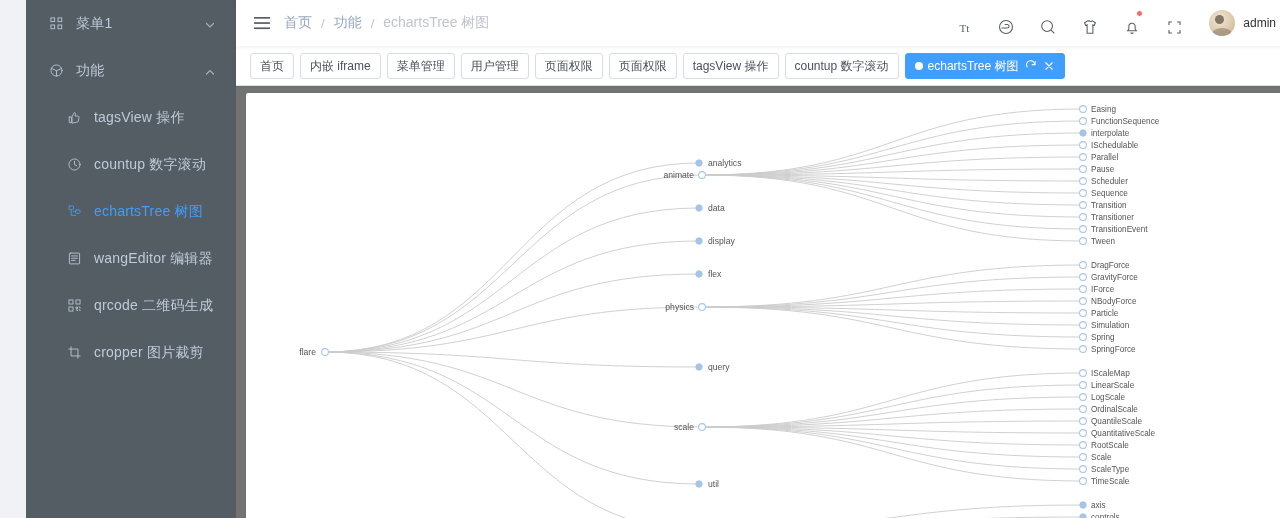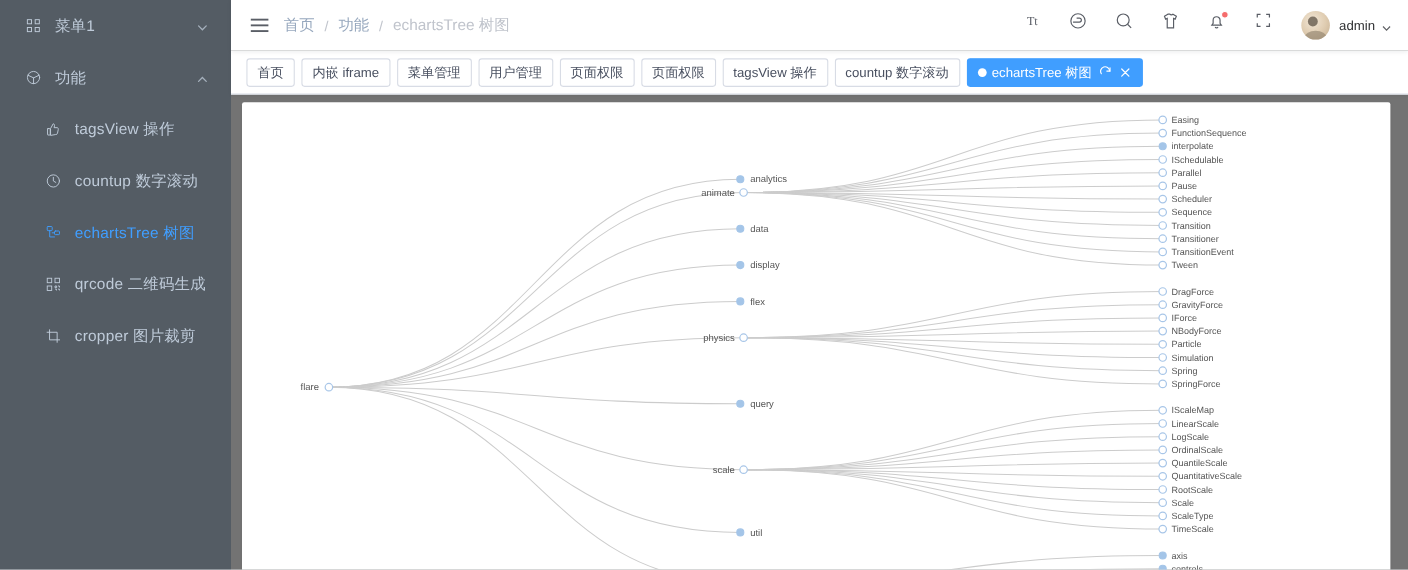--- a/index.html
+++ b/index.html
@@ -3,21 +3,21 @@
 <meta charset="utf-8">
 <style>
   * { box-sizing: border-box; margin: 0; padding: 0; }
   html, body { width: 1280px; height: 518px; overflow: hidden; }
   body {
     font-family: "Liberation Sans", "DejaVu Sans", sans-serif;
     background: #f0f2f5;
     font-size: 14px;
     color: #303133;
   }
-  #app { display: flex; width: 1280px; height: 518px; }
+  #app { display: flex; width: 1280px; height: 518px; padding-left: 26px; }
 
   
   .sidebar {
     width: 210px;
     min-width: 210px;
     height: 518px;
     background: #545c64;
     overflow: hidden;
     position: relative;
   }
@@ -66,21 +66,21 @@
   .breadcrumb { display: flex; align-items: center; font-size: 14px; }
   .bc-item { color: #97a8be; font-weight: 400; }
   .bc-item.link { color: #97a8be; cursor: pointer; }
   .bc-item.current { color: #c0c4cc; cursor: default; }
   .bc-sep { margin: 0 9px; color: #c0c4cc; font-size: 13px; }
 
   .nav-right { margin-left: auto; display: flex; align-items: center; }
   .nav-icon {
     width: 26px; height: 26px;
     margin-left: 16px;
-    display: flex; align-items: flex-start; justify-content: center;
+    display: flex; align-items: flex-end; justify-content: center;
     color: #5a5e66; cursor: pointer; position: relative;
   }
   .badge-dot {
     position: absolute; top: 0px; right: 2px;
     width: 7px; height: 7px; border-radius: 50%;
     background: #f56c6c; border: 1px solid #fff;
   }
   .avatar-wrap { display: flex; align-items: center; margin-left: 22px; cursor: pointer; }
   .avatar {
     width: 26px; height: 26px; border-radius: 50%;
@@ -212,20 +212,29 @@
       </div>
       <div class="menu-item sub active">
         <span class="mi-icon">
           <svg width="15" height="15" viewBox="0 0 20 20" fill="none" stroke="#409eff" stroke-width="1.15" stroke-linecap="round" stroke-linejoin="round">
             <rect x="2.6" y="2.6" width="6" height="5" rx="1"></rect>
             <rect x="11.4" y="8" width="6" height="4.4" rx="1"></rect>
             <path d="M5.6 7.6v7.6h5.8M8.6 10.2h2.8"></path>
           </svg>
         </span>
         <span class="mi-label">echartsTree 树图</span>
+      </div>
+      <div class="menu-item sub">
+        <span class="mi-icon">
+          <svg width="15" height="15" viewBox="0 0 20 20" fill="none" stroke="#bfcbd9" stroke-width="1.15" stroke-linecap="round" stroke-linejoin="round">
+            <rect x="3.2" y="2.8" width="13.6" height="14.4" rx="1.2"></rect>
+            <path d="M6.2 6.6h7.6M6.2 9.6h7.6M6.2 12.6h4.6"></path>
+          </svg>
+        </span>
+        <span class="mi-label">wangEditor 编辑器</span>
       </div>
       <div class="menu-item sub">
         <span class="mi-icon">
           <svg width="15" height="15" viewBox="0 0 20 20" fill="none" stroke="#bfcbd9" stroke-width="1.1">
         <rect x="2.6" y="2.6" width="5.4" height="5.4"></rect>
             <rect x="12" y="2.6" width="5.4" height="5.4"></rect>
         <rect x="2.6" y="12" width="5.4" height="5.4"></rect>
         <path d="M12 12h2v2h-2zM15.6 12h1.8v1.8M12 15.8h1.8v1.6M15.6 15.8h1.8v1.6"></path>
           </svg>
         </span>

